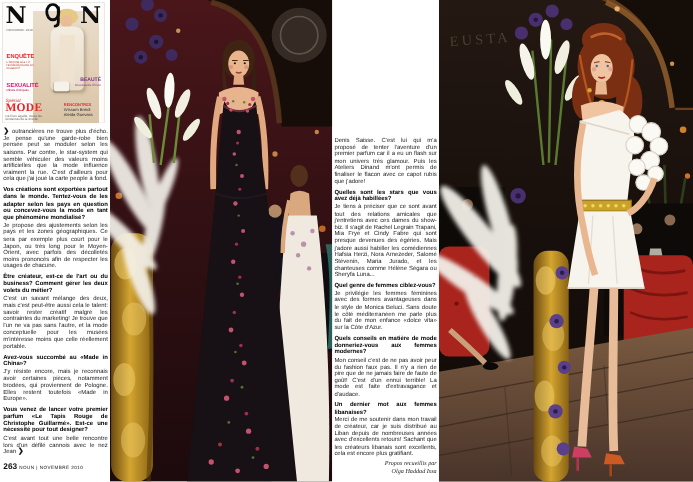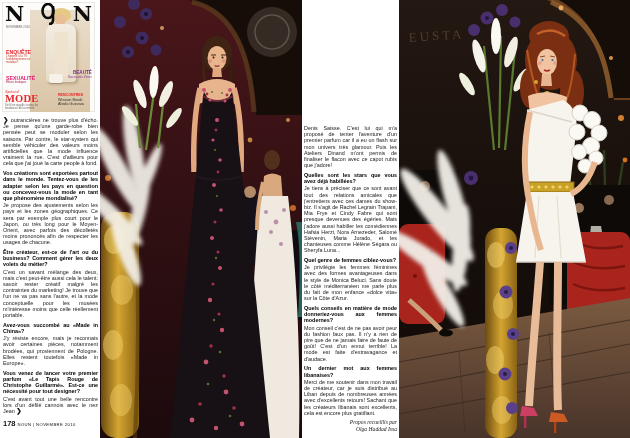--- a/index.html
+++ b/index.html
@@ -113,21 +113,21 @@
     <p>Je propose des ajustements selon les pays et les zones géographiques. Ce sera par exemple plus court pour le Japon, ou très long pour le Moyen-Orient, avec parfois des décolletés moins prononcés afin de respecter les usages de chacune.</p>
     <p class="q">Être créateur, est-ce de l'art ou du business? Comment gérer les deux volets du métier?</p>
     <p>C'est un savant mélange des deux, mais c'est peut-être aussi cela le talent: savoir rester créatif malgré les contraintes du marketing! Je trouve que l'un ne va pas sans l'autre, et la mode conceptuelle pour les musées m'intéresse moins que celle réellement portable.</p>
     <p class="q">Avez-vous succombé au «Made in China»?</p>
     <p>J'y résiste encore, mais je reconnais avoir certaines pièces, notamment brodées, qui proviennent de Pologne. Elles restent toutefois «Made in Europe».</p>
     <p class="q">Vous venez de lancer votre premier parfum «Le Tapis Rouge de Christophe Guillarmé». Est-ce une nécessité pour tout designer?</p>
     <p><span>C'est avant tout une belle rencontre lors d'un défilé cannois avec le nez Jean</span> <span class="marker">❯</span></p>
   </div>
 
   <div class="folio">
-    <span class="num">178</span>
+    <span class="num">263</span>
     <span class="mag">NOUN | NOVEMBRE 2010</span>
   </div>
 
   <div class="photo photo-left">
     <svg viewBox="0 0 202 438" preserveAspectRatio="none">
       <defs>
         <linearGradient id="bgL" x1="0" y1="0" x2="0" y2="1">
           <stop offset="0" stop-color="#4a161a"></stop>
             <stop offset=".45" stop-color="#321013"></stop>
             <stop offset="1" stop-color="#1c0a0c"></stop>

